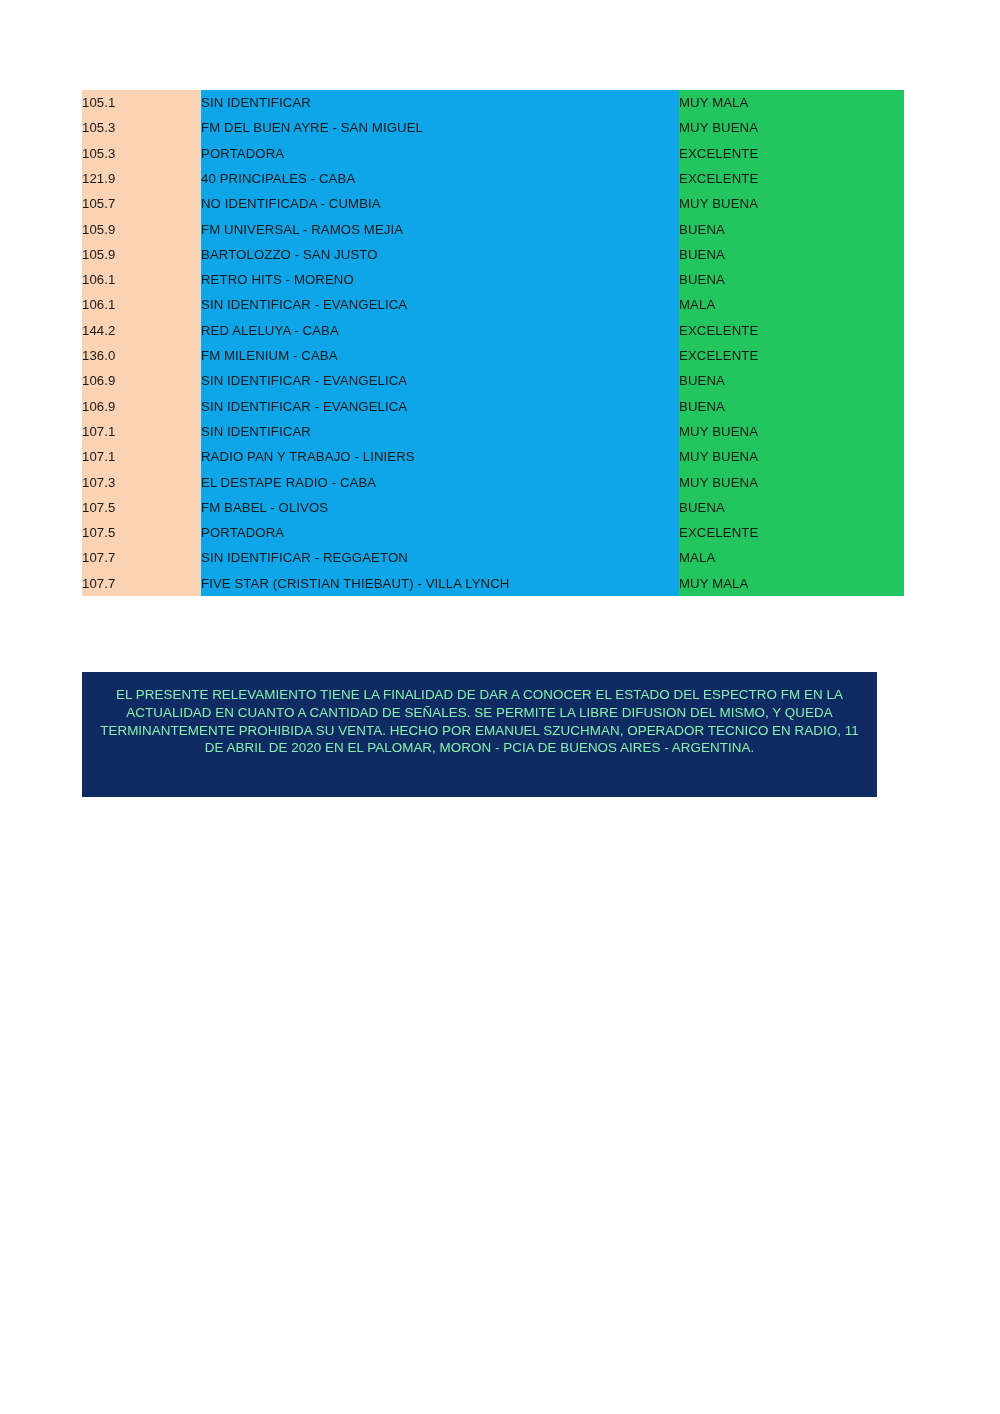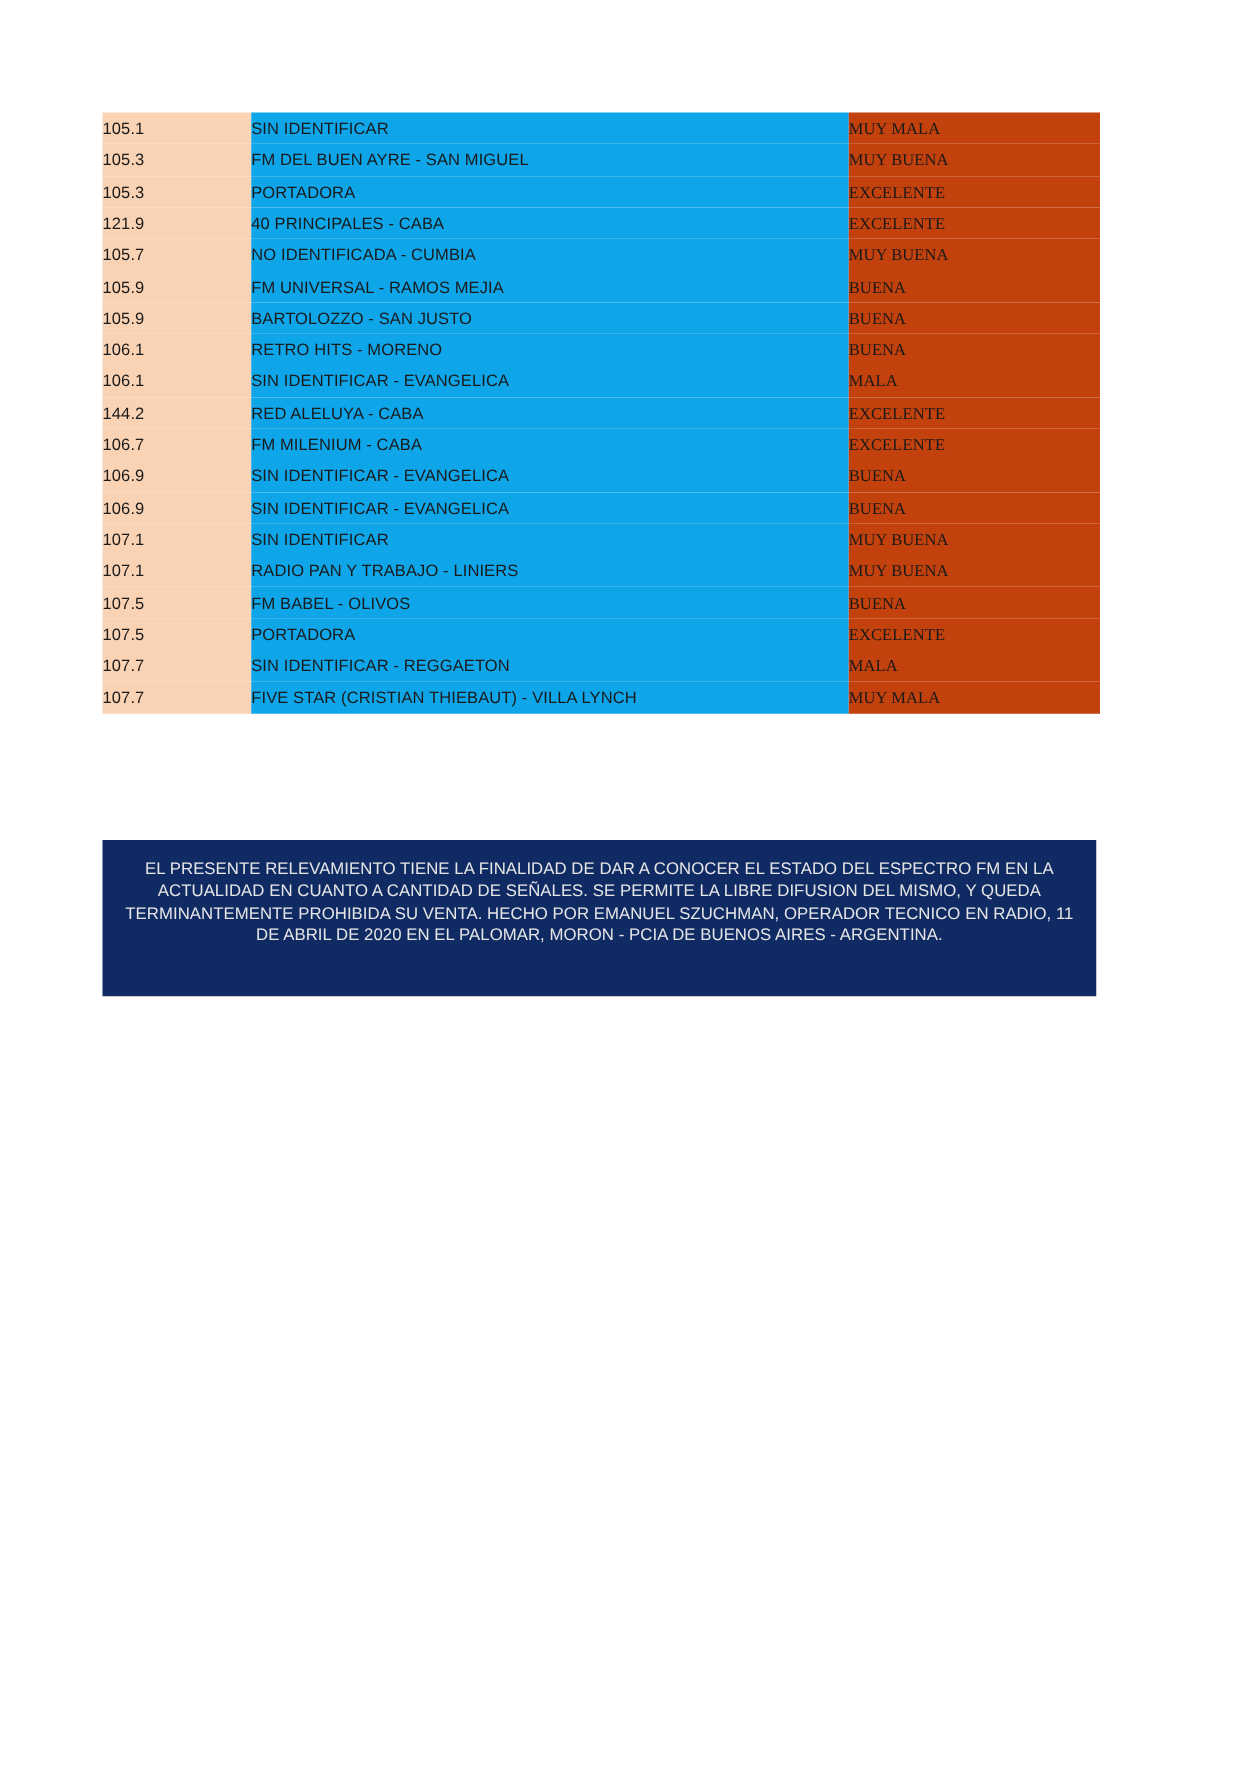--- a/index.html
+++ b/index.html
@@ -52,41 +52,40 @@
     width: 119px;
     background: #fad2b4;
     padding-left: 11px;
   }
   td.col-station {
     width: 478px;
     background: #0ea5e9;
     padding-left: 15px;
   }
   td.col-quality {
-    width: 201px;
-    background: #c2410c;
+    width: 225px;
+    background: #22c55e;
     padding-left: 12px;
-    font-family: Liberation Serif, serif;
   }
 
   
   #footer-note {
     position: absolute;
     left: 82px;
     top: 672px;
     width: 795px;
     height: 125px;
     background: #102a63;
     box-sizing: border-box;
     display: flex;
     align-items: flex-start;
     justify-content: center;
   }
   #footer-note-text {
-    color: #e5e5e5;
+    color: #86efac;
     font-size: 13.4px;
     line-height: 1.33;
     text-align: center;
     padding: 14px 18px 0 18px;
     letter-spacing: 0.05px;
   }
 </style>
 </head>
 <body>
 
@@ -138,21 +137,21 @@
           <td class="col-freq">106.1</td>
           <td class="col-station">SIN IDENTIFICAR - EVANGELICA</td>
           <td class="col-quality">MALA</td>
         </tr>
         <tr>
           <td class="col-freq">144.2</td>
           <td class="col-station">RED ALELUYA - CABA</td>
           <td class="col-quality">EXCELENTE</td>
         </tr>
         <tr>
-          <td class="col-freq">106.7</td>
+          <td class="col-freq">136.0</td>
           <td class="col-station">FM MILENIUM - CABA</td>
           <td class="col-quality">EXCELENTE</td>
         </tr>
         <tr>
           <td class="col-freq">106.9</td>
           <td class="col-station">SIN IDENTIFICAR - EVANGELICA</td>
           <td class="col-quality">BUENA</td>
         </tr>
         <tr>
           <td class="col-freq">106.9</td>
@@ -160,20 +159,25 @@
           <td class="col-quality">BUENA</td>
         </tr>
         <tr>
           <td class="col-freq">107.1</td>
           <td class="col-station">SIN IDENTIFICAR</td>
           <td class="col-quality">MUY BUENA</td>
         </tr>
         <tr>
           <td class="col-freq">107.1</td>
           <td class="col-station">RADIO PAN Y TRABAJO - LINIERS</td>
+          <td class="col-quality">MUY BUENA</td>
+        </tr>
+        <tr>
+          <td class="col-freq">107.3</td>
+          <td class="col-station">EL DESTAPE RADIO - CABA</td>
           <td class="col-quality">MUY BUENA</td>
         </tr>
         <tr>
           <td class="col-freq">107.5</td>
           <td class="col-station">FM BABEL - OLIVOS</td>
           <td class="col-quality">BUENA</td>
         </tr>
         <tr>
           <td class="col-freq">107.5</td>
           <td class="col-station">PORTADORA</td>

